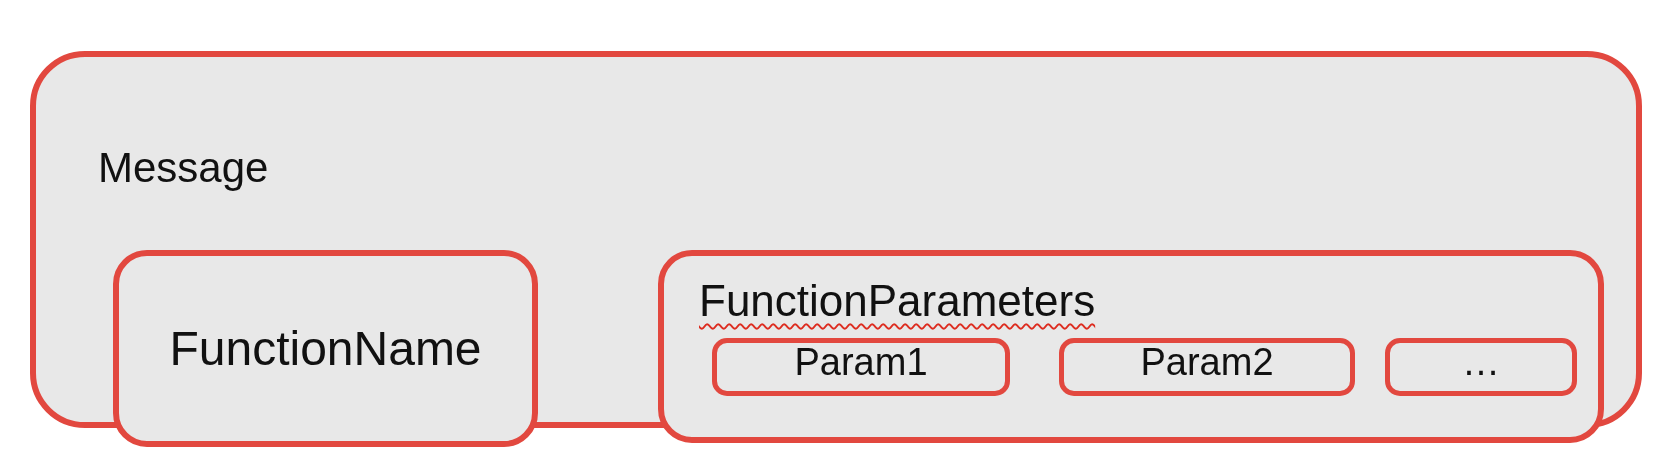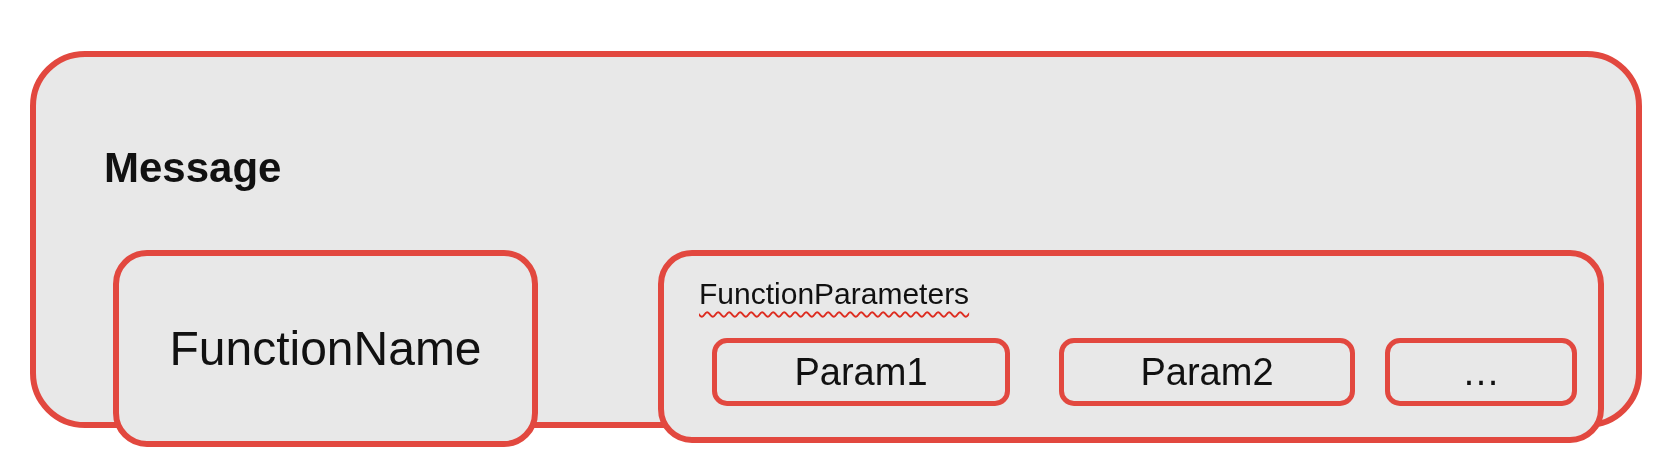--- a/index.html
+++ b/index.html
@@ -23,27 +23,26 @@
   }
   .message-box {
     left: 30px;
     top: 51px;
     width: 1612px;
     height: 377px;
     border-radius: 55px;
   }
   .message-label {
     position: absolute;
-    left: 68px;
+    left: 62px;
     top: 90px;
     font-size: 42px;
     line-height: 1;
     color: #111111;
     white-space: nowrap;
-    font-weight: bold;
   }
   .fn-box {
     left: 77px;
     top: 193px;
     width: 425px;
     height: 197px;
     border-radius: 34px;
     display: flex;
     align-items: center;
     justify-content: center;
@@ -58,40 +57,39 @@
     left: 622px;
     top: 193px;
     width: 946px;
     height: 193px;
     border-radius: 34px;
   }
   .fp-label {
     position: absolute;
     left: 35px;
     top: 21px;
-    font-size: 30px;
+    font-size: 44px;
     line-height: 1.1;
     color: #111111;
     white-space: nowrap;
     text-decoration-line: underline;
     text-decoration-style: wavy;
     text-decoration-color: #dd2c20;
     text-decoration-thickness: 2px;
     text-underline-offset: 7px;
   }
   .param-box {
     position: absolute;
     box-sizing: border-box;
     top: 82px;
-    height: 68px;
+    height: 58px;
     background: #e8e8e8;
     border: 5px solid #e2483f;
     border-radius: 15px;
     display: flex;
-    align-items: center;
     justify-content: center;
   }
   .param-label {
     font-size: 38px;
     line-height: 1;
     color: #111111;
     white-space: nowrap;
   }
   .param-1 { left: 48px;  width: 298px; }
   .param-2 { left: 395px; width: 296px; }

